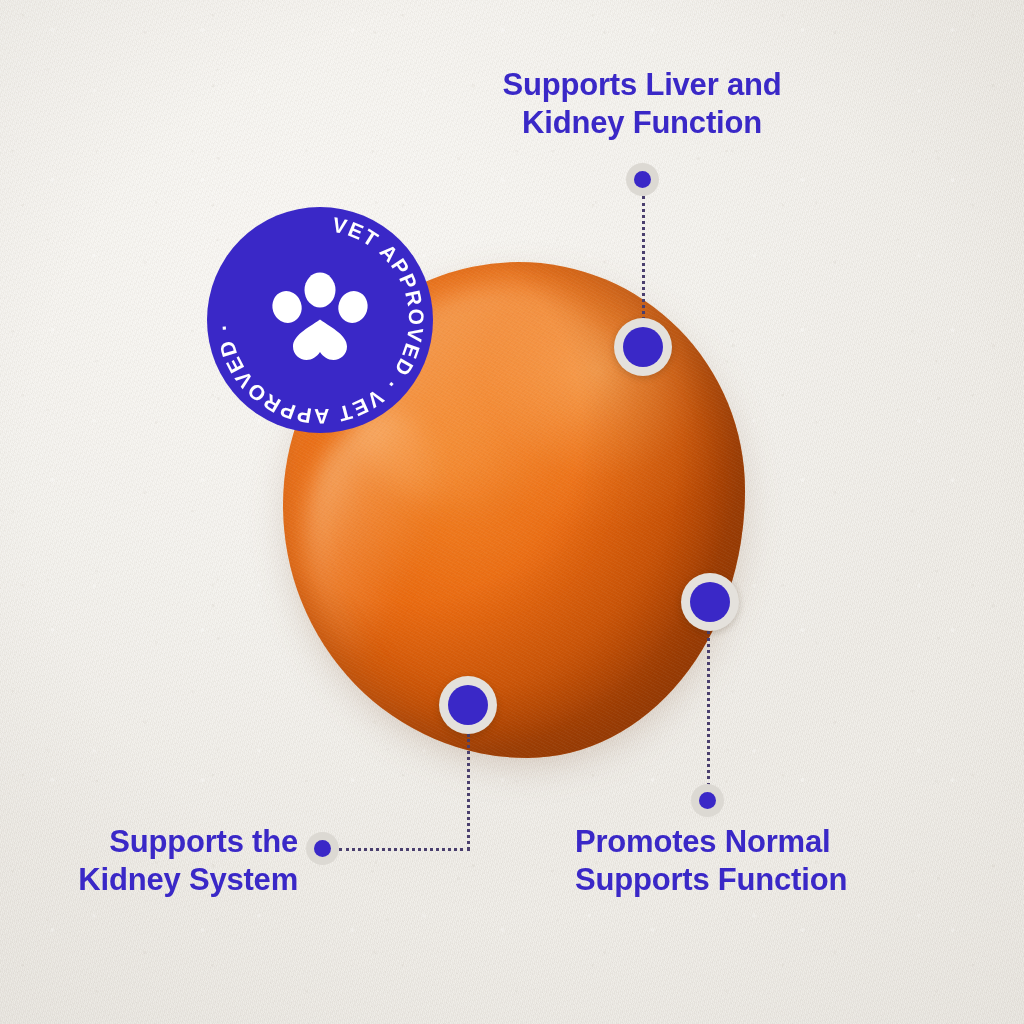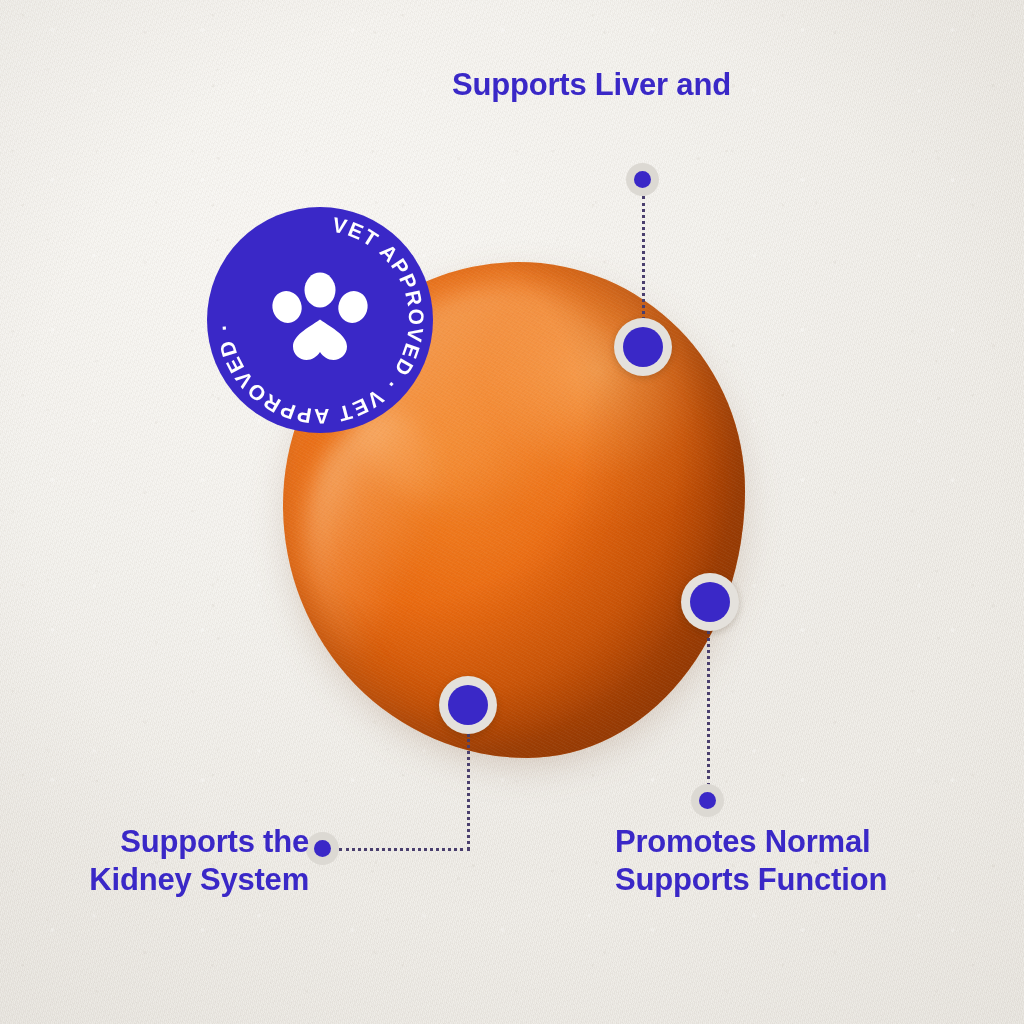--- a/index.html
+++ b/index.html
@@ -199,23 +199,23 @@
 
   
   .label {
     position: absolute;
     color: #3a28c7;
     font-weight: 700;
     font-size: 31px;
     line-height: 1.24;
     letter-spacing: -.2px;
   }
-  .label.right  { text-align: right; margin-left: 11px; }
-  .label.center { text-align: left; }
-  .label.left   { text-align: left; margin-left: 40px; }
+  .label.right  { text-align: right; }
+  .label.center { text-align: center; }
+  .label.left   { text-align: left; }
 </style>
 </head>
 <body>
 
 <div id="stage">
 
   <div class="bg-base"></div>
   <div class="bg-noise"></div>
   <div class="bg-fleck"></div>
   <div class="bg-vignette"></div>
@@ -266,20 +266,21 @@
                  C 105 113, 110 116.5, 113 121
                  C 116 116.5, 121 113, 126.5 113
                  C 133.5 113, 140 118.5, 140 126.5
                  C 140 137.5, 126 144.5, 113 153.5 Z" transform="rotate(180 113 133)"></path>
       </g>
     </svg>
   </div>
 
   <div class="label center" style="left:452px; top:66px; width:380px;">
     <div>Supports Liver and</div>
+    <div>Kidney Function</div>
   </div>
 
   <div class="label left" style="left:575px; top:823px; width:400px;">
     <div>Promotes Normal</div>
     <div>Supports Function</div>
   </div>
 
   <div class="label right" style="left:0px; top:823px; width:298px;">
     <div>Supports the</div>
     <div>Kidney System</div>

